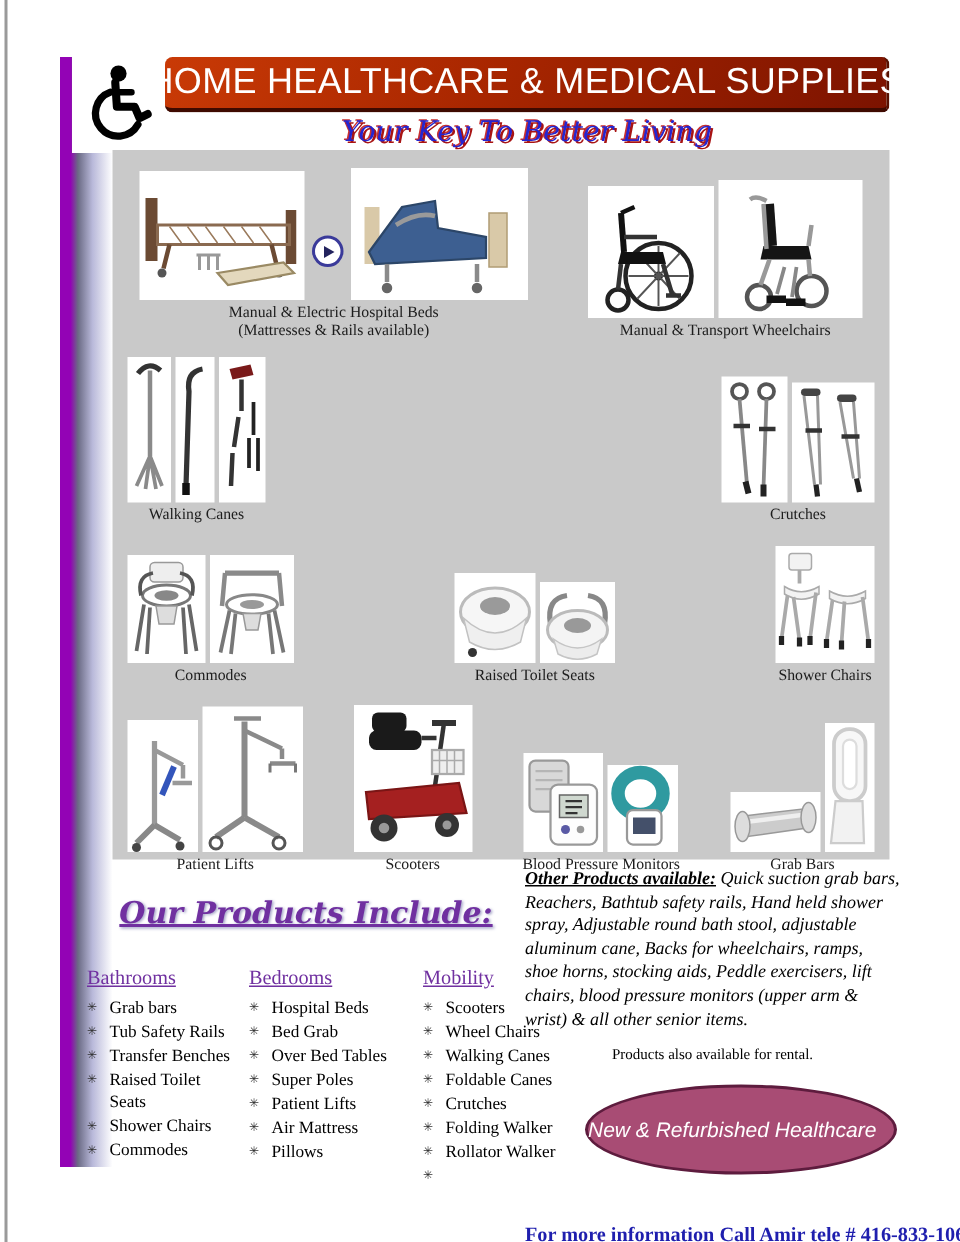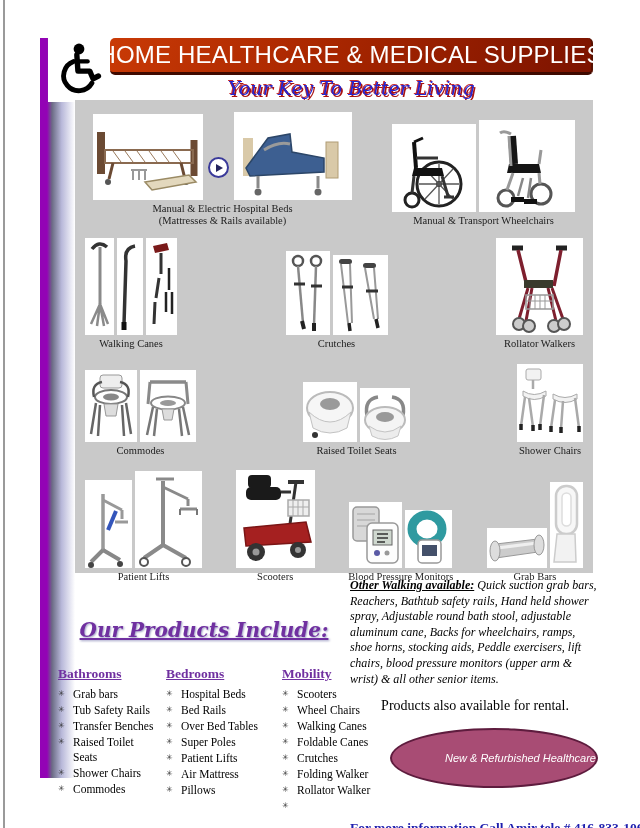--- a/index.html
+++ b/index.html
@@ -27,40 +27,40 @@
   .imgbox{background:#fff;display:flex;align-items:flex-end;justify-content:center;overflow:hidden;}
   .imgbox svg{display:block;}
   .caption{font-size:10.5px;color:#1c1c1c;text-align:center;line-height:1.18;margin-top:3px;}
   .play-btn{width:17px;height:17px;border-radius:50%;background:#fff;border:2px solid #3a3a9a;
     margin:0 2px 22px 2px;display:flex;align-items:center;justify-content:center;flex:none;cursor:pointer;}
   .play-tri{width:0;height:0;border-left:7px solid #23235e;border-top:4.5px solid transparent;
     border-bottom:4.5px solid transparent;margin-left:2px;}
   .row2{margin-top:10px;justify-content:space-between;}
   .row3{margin-top:14px;justify-content:space-between;}
   .row4{margin-top:12px;justify-content:space-between;}
-  .left-col{position:absolute;left:58px;top:618px;width:292px;}
+  .left-col{position:absolute;left:58px;top:596px;width:292px;}
   .section-title{text-align:center;font-family:"DejaVu Serif",serif;font-style:italic;font-weight:bold;
     font-size:20px;color:#7030a0;text-decoration:underline;text-shadow:1px 1px 2px #a2a2c6;}
   .lists{display:flex;margin-top:24px;}
   .plist{flex:none;}
   .plist.c1{width:100px;}
   .plist.c2{width:92px;margin-left:8px;}
   .plist.c3{width:92px;margin-left:24px;}
-  .plist-title{font-size:13.5px;font-weight:bold;color:#7030a0;text-decoration:underline;margin-bottom:5px;}
+  .plist-title{font-size:13.5px;font-weight:normal;color:#7030a0;text-decoration:underline;margin-bottom:5px;}
   .plist ul{list-style:none;margin:0;padding:0;}
   .plist li{display:flex;font-size:11.5px;line-height:1.3;color:#000;margin-bottom:1px;}
   .bullet{flex:none;width:15px;font-size:8px;color:#333;padding-top:2px;}
   .li-text{flex:1;}
   .right-col{position:absolute;left:350px;top:578px;width:250px;}
   .other-products{font-style:italic;font-size:12px;line-height:1.3;color:#000;}
   .op-label{font-weight:bold;text-decoration:underline;}
-  .rental{text-align:center;font-size:14px;margin-top:11px;color:#000;}
+  .rental{text-align:center;font-size:10px;margin-top:11px;color:#000;}
   .oval{width:204px;height:56px;margin:14px 0 0 40px;background:#a84c74;border:2px solid #5e1c3e;
-    border-radius:50%;display:flex;flex-direction:column;align-items:flex-end;justify-content:center;
-    color:#fff;font-family:"Liberation Sans",sans-serif;font-style:italic;font-size:11px;line-height:1.35;}
+    border-radius:50%;display:flex;flex-direction:column;align-items:flex-start;justify-content:center;
+    color:#fff;font-family:"Liberation Sans",sans-serif;font-style:italic;font-size:14px;line-height:1.35;}
   .contact{margin-top:32px;font-weight:bold;font-size:13.5px;color:#1f1fae;white-space:nowrap;}
 </style>
 </head>
 <body>
 
 <div class="edge-line"></div>
 <div class="side-bar"></div>
 
 <div class="wheelchair-box">
   <svg width="54" height="58" viewBox="0 0 100 100">
@@ -195,39 +195,20 @@
             <path d="M9 32 h11" stroke="#333" stroke-width="3"></path>
             <path d="M16 68 l1 8" stroke="#222" stroke-width="3.5"></path>
             <rect x="30" y="8" width="13" height="5" rx="2.5" fill="#444"></rect>
             <path d="M32 13 L41 64 M41 13 L45 64" stroke="#999" stroke-width="2"></path>
             <path d="M33 36 h12" stroke="#333" stroke-width="3"></path>
             <path d="M43 64 l2 9" stroke="#222" stroke-width="3.5"></path>
           </svg>
         </div>
       </div>
       <div class="caption">Crutches</div>
-    </div>
-    <div class="pcell">
-      <div class="pimgs">
-        <div class="imgbox" style="width:87px;height:97px;">
-          <svg width="87" height="97" viewBox="0 0 87 97" fill="none">
-            <path d="M16 10 h11 M60 10 h11" stroke="#222" stroke-width="5"></path>
-            <path d="M22 12 L31 48 M65 12 L58 48" stroke="#7e1f2e" stroke-width="3.5"></path>
-            <rect x="28" y="42" width="29" height="8" fill="#3a3a2c"></rect>
-            <path d="M32 50 L23 81 M56 50 L67 81 M36 50 L30 83 M52 50 L60 83" stroke="#7e1f2e" stroke-width="3"></path>
-            <rect x="30" y="57" width="27" height="14" stroke="#999" stroke-width="1.5"></rect>
-            <path d="M34 57 v14 M39 57 v14 M44 57 v14 M49 57 v14 M30 63 h27" stroke="#999" stroke-width="1"></path>
-            <circle cx="23" cy="86" r="6" fill="#ccc" stroke="#555" stroke-width="2"></circle>
-            <circle cx="33" cy="88" r="6" fill="#ccc" stroke="#555" stroke-width="2"></circle>
-            <circle cx="58" cy="88" r="6" fill="#ccc" stroke="#555" stroke-width="2"></circle>
-            <circle cx="68" cy="86" r="6" fill="#ccc" stroke="#555" stroke-width="2"></circle>
-          </svg>
-        </div>
-      </div>
-      <div class="caption">Rollator Walkers</div>
     </div>
   </div>
 
   <div class="prow row3">
     <div class="pcell">
       <div class="pimgs">
         <div class="imgbox" style="width:52px;height:72px;">
           <svg width="52" height="72" viewBox="0 0 52 72" fill="none">
             <rect x="15" y="5" width="22" height="13" rx="3" fill="#eee" stroke="#999"></rect>
             <ellipse cx="26" cy="27" rx="16" ry="7" fill="#fff" stroke="#777" stroke-width="2"></ellipse>
@@ -426,21 +407,21 @@
       <div class="plist-title">Bedrooms</div>
       <ul>
 
           <li>
             <span class="bullet">✳</span>
             <span class="li-text">Hospital Beds</span>
           </li>
 
           <li>
             <span class="bullet">✳</span>
-            <span class="li-text">Bed Rails</span>
+            <span class="li-text">Bed Grab</span>
           </li>
 
           <li>
             <span class="bullet">✳</span>
             <span class="li-text">Over Bed Tables</span>
           </li>
 
           <li>
             <span class="bullet">✳</span>
             <span class="li-text">Super Poles</span>
@@ -504,20 +485,20 @@
           <li>
             <span class="bullet">✳</span>
           </li>
         </ul>
     </div>
   </div>
 </div>
 
 <div class="right-col">
   <div class="other-products">
-    <span class="op-label">Other Walking available:</span><span> Quick suction grab bars, Reachers, Bathtub safety rails, Hand held shower spray, Adjustable round bath stool, adjustable aluminum cane, Backs for wheelchairs, ramps, shoe horns, stocking aids, Peddle exercisers, lift chairs, blood pressure monitors (upper arm &amp; wrist) &amp; all other senior items.</span>
+    <span class="op-label">Other Products available:</span><span> Quick suction grab bars, Reachers, Bathtub safety rails, Hand held shower spray, Adjustable round bath stool, adjustable aluminum cane, Backs for wheelchairs, ramps, shoe horns, stocking aids, Peddle exercisers, lift chairs, blood pressure monitors (upper arm &amp; wrist) &amp; all other senior items.</span>
   </div>
   <div class="rental">Products also available for rental.</div>
   <div class="oval">
     <div>New &amp; Refurbished Healthcare</div>
   </div>
   <div class="contact">For more information Call Amir tele #  416-833-1067</div>
 </div>
 
 </body></html>

